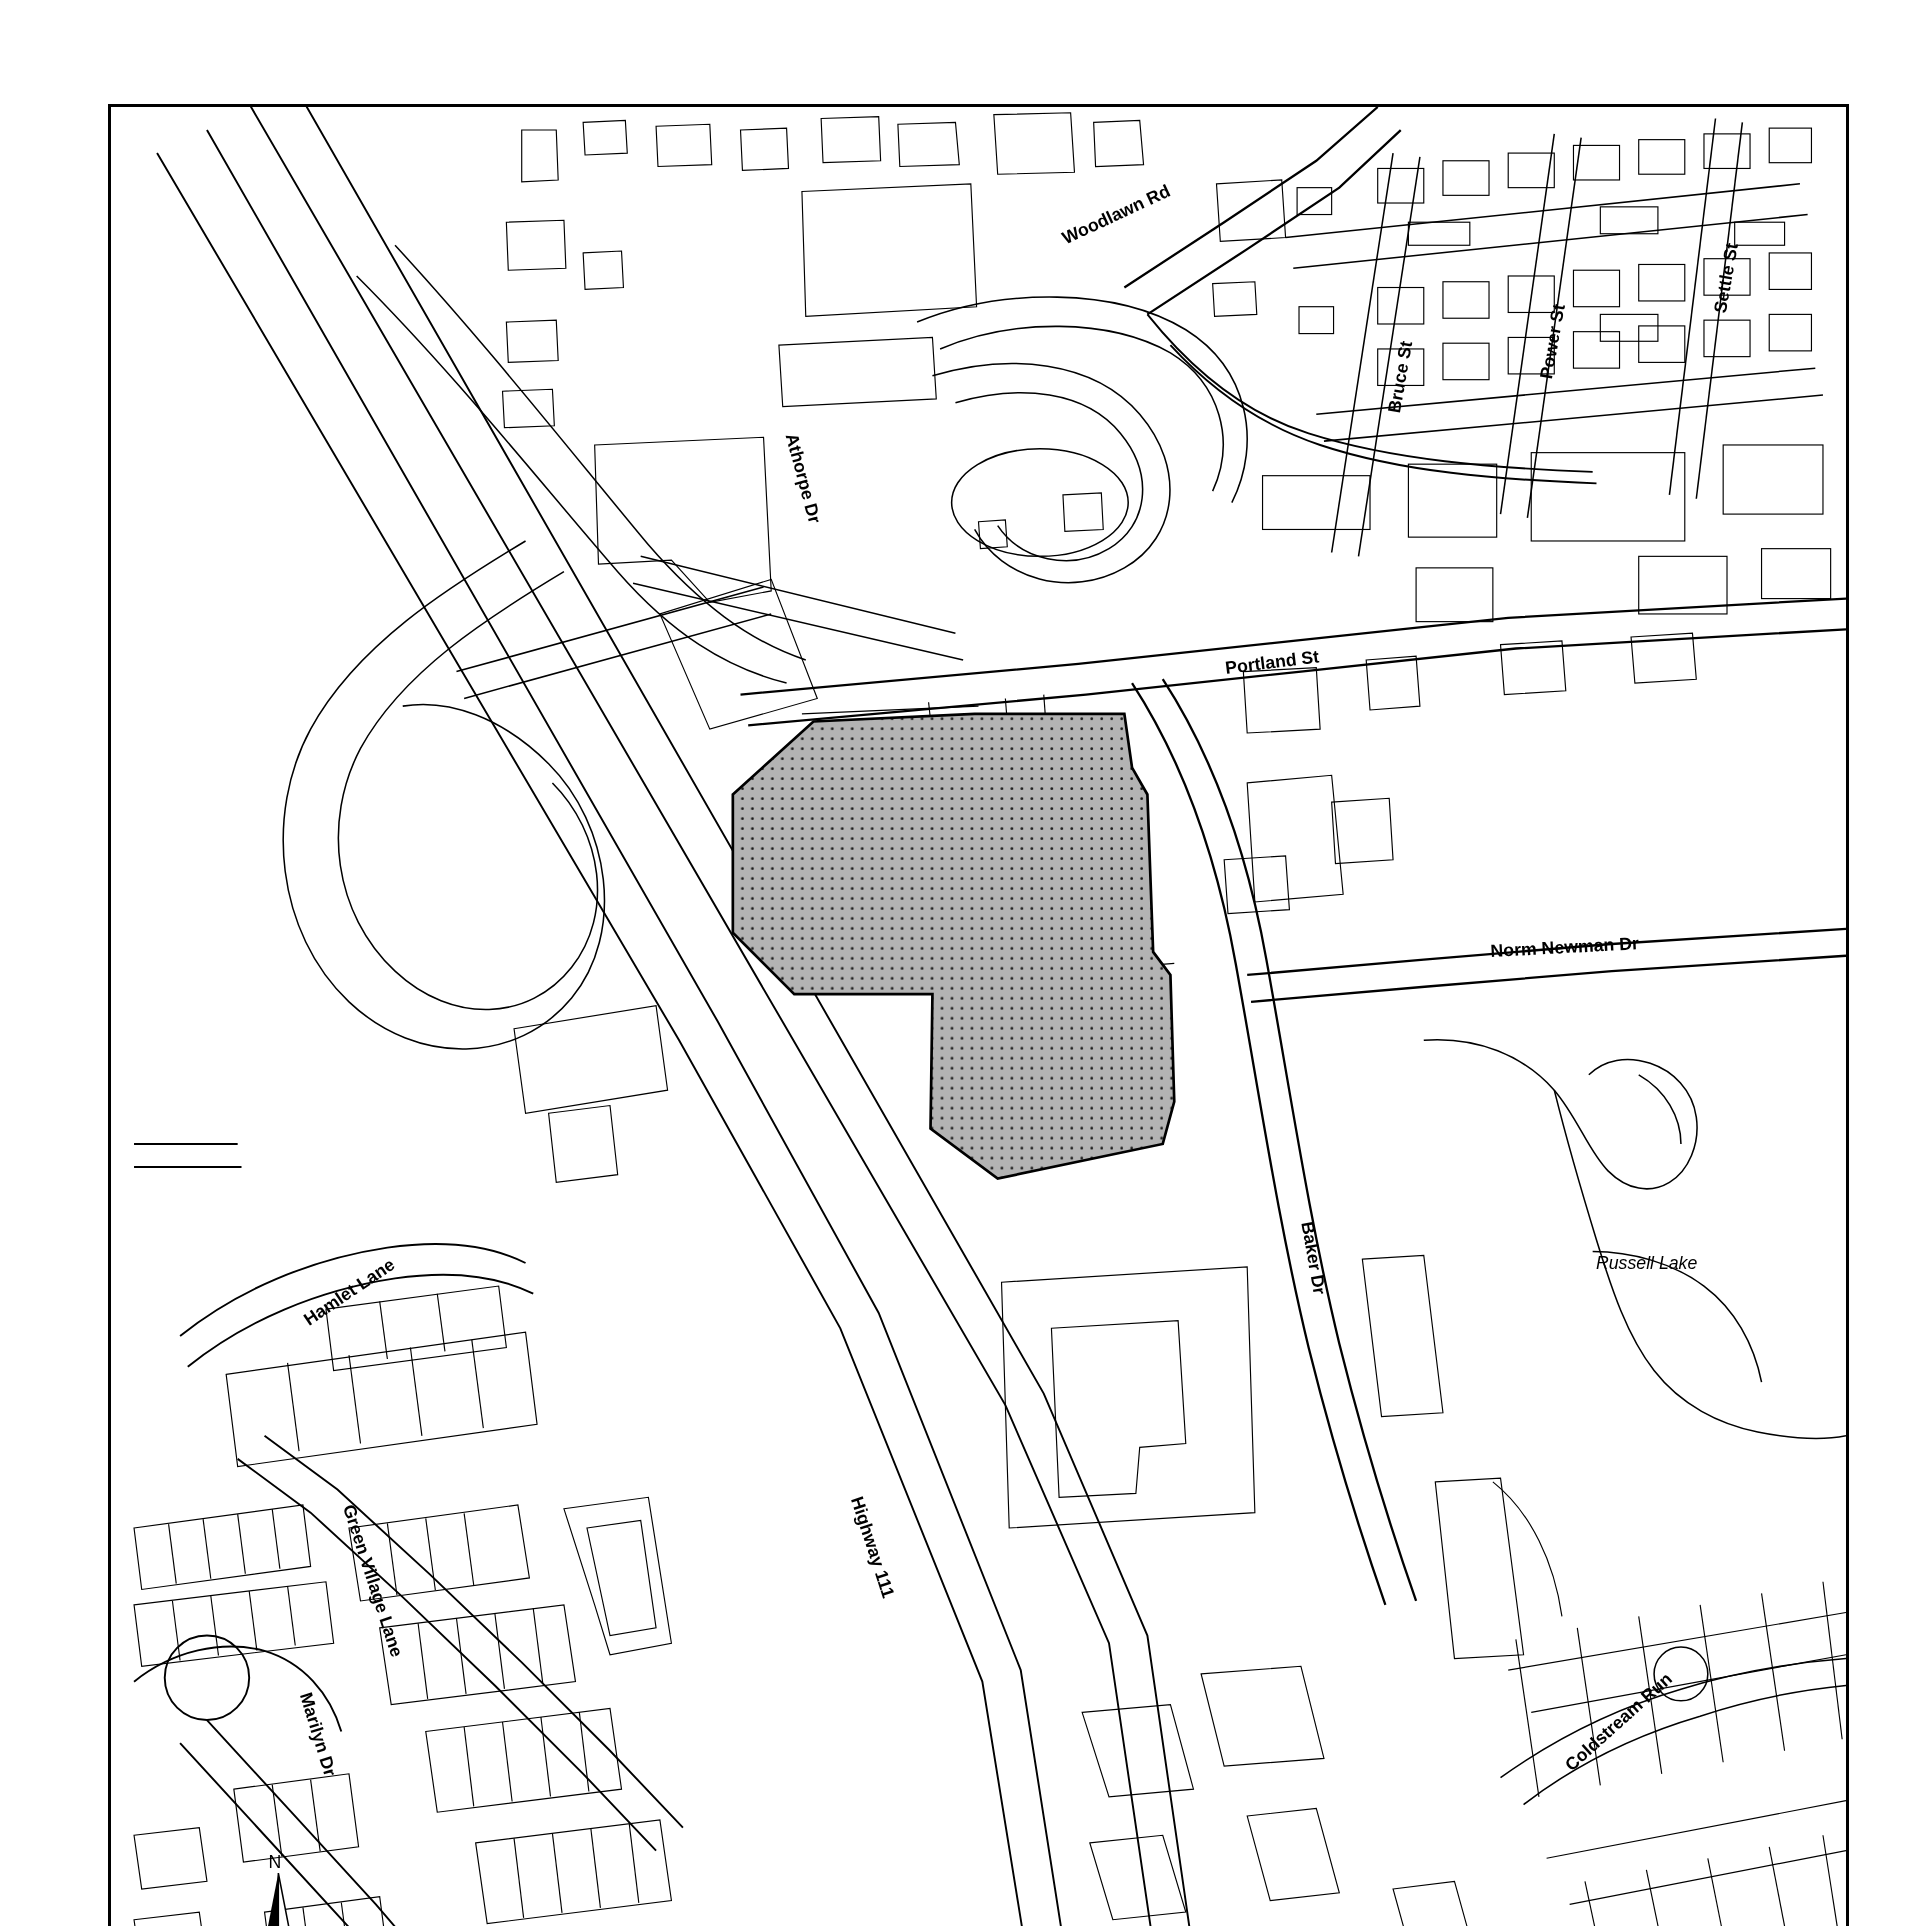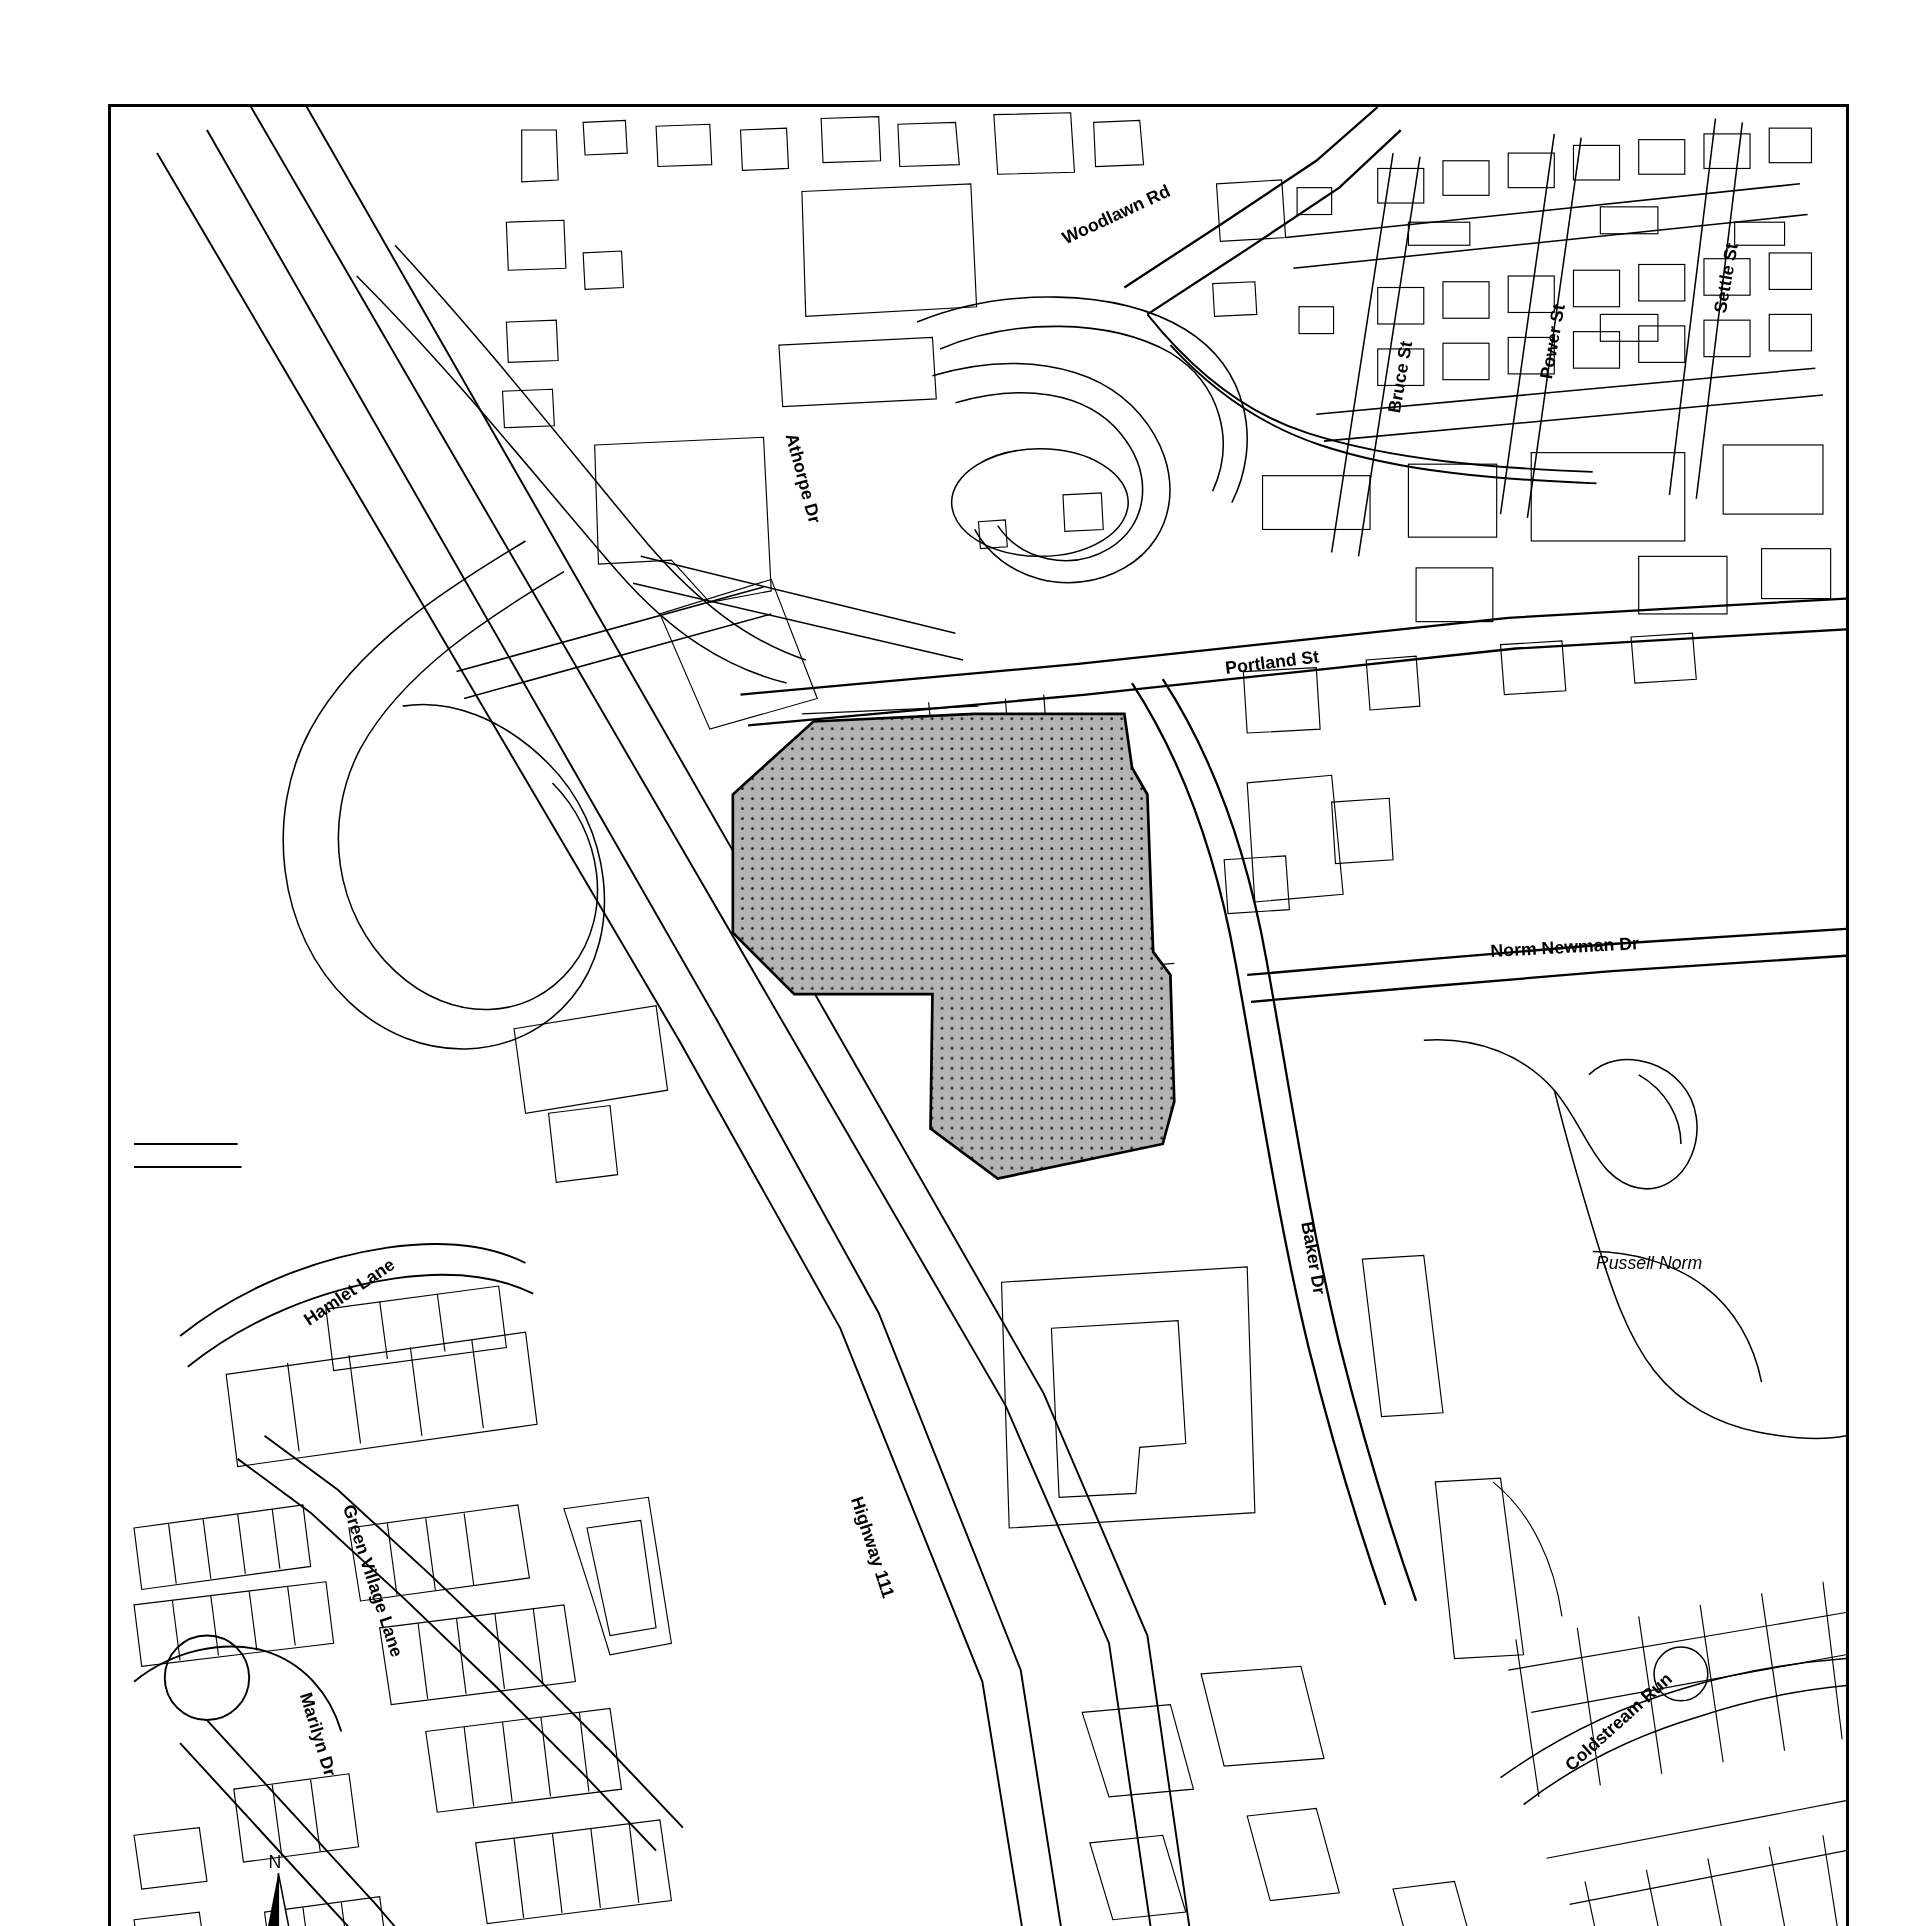--- a/index.html
+++ b/index.html
@@ -350,21 +350,21 @@
     <div class="map-label" style="left:1425px; top:270px; transform: rotate(-80deg);">Power St</div>
 
     <div class="map-label" style="left:1273px; top:304px; transform: rotate(-80deg);">Bruce St</div>
 
     <div class="map-label" style="left:690px; top:324px; transform: rotate(75deg);">Athorpe Dr</div>
 
     <div class="map-label" style="left:1113px; top:551px; transform: rotate(-7deg);">Portland St</div>
 
     <div class="map-label" style="left:1379px; top:834px; transform: rotate(-3deg);">Norm Newman Dr</div>
 
-    <div class="map-label italic" style="left:1485px; top:1146px;">Russell Norm</div>
+    <div class="map-label italic" style="left:1485px; top:1146px;">Russell Lake</div>
 
     <div class="map-label" style="left:1206px; top:1113px; transform: rotate(80deg);">Baker Dr</div>
 
     <div class="map-label" style="left:189px; top:1206px; transform: rotate(-34deg);">Hamlet Lane</div>
 
     <div class="map-label" style="left:247px; top:1395px; transform: rotate(72deg);">Green Village Lane</div>
 
     <div class="map-label" style="left:204px; top:1583px; transform: rotate(73deg);">Marilyn Dr</div>
 
     <div class="map-label" style="left:755px; top:1387px; transform: rotate(72deg);">Highway 111</div>

